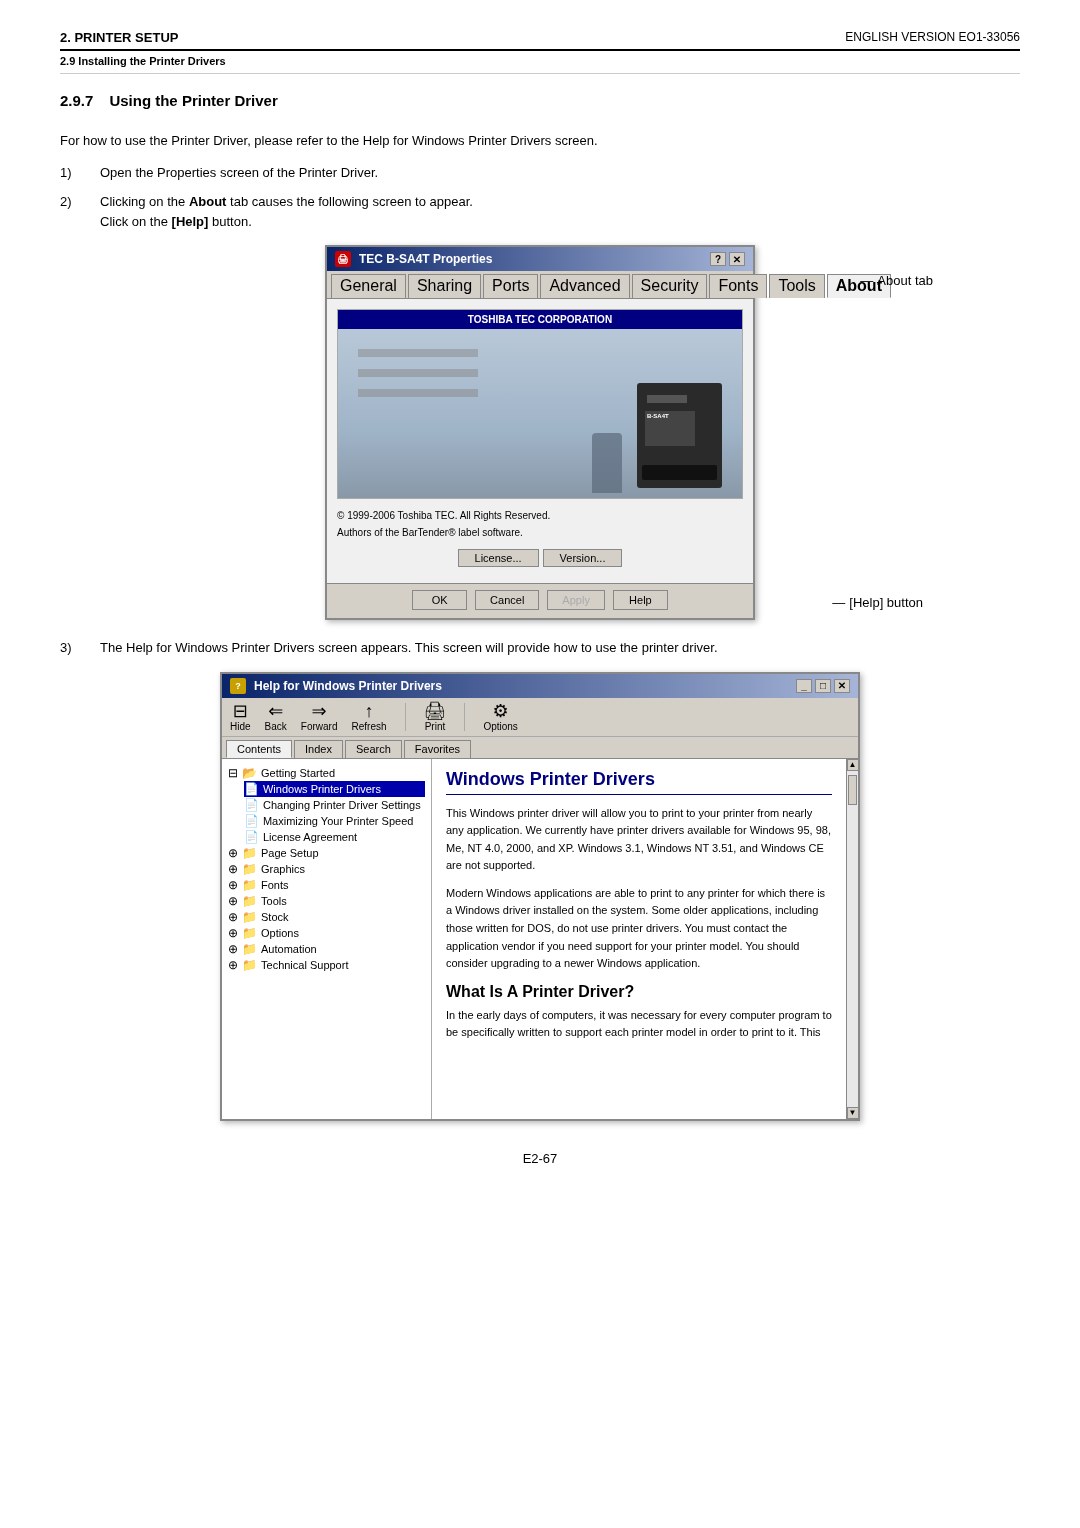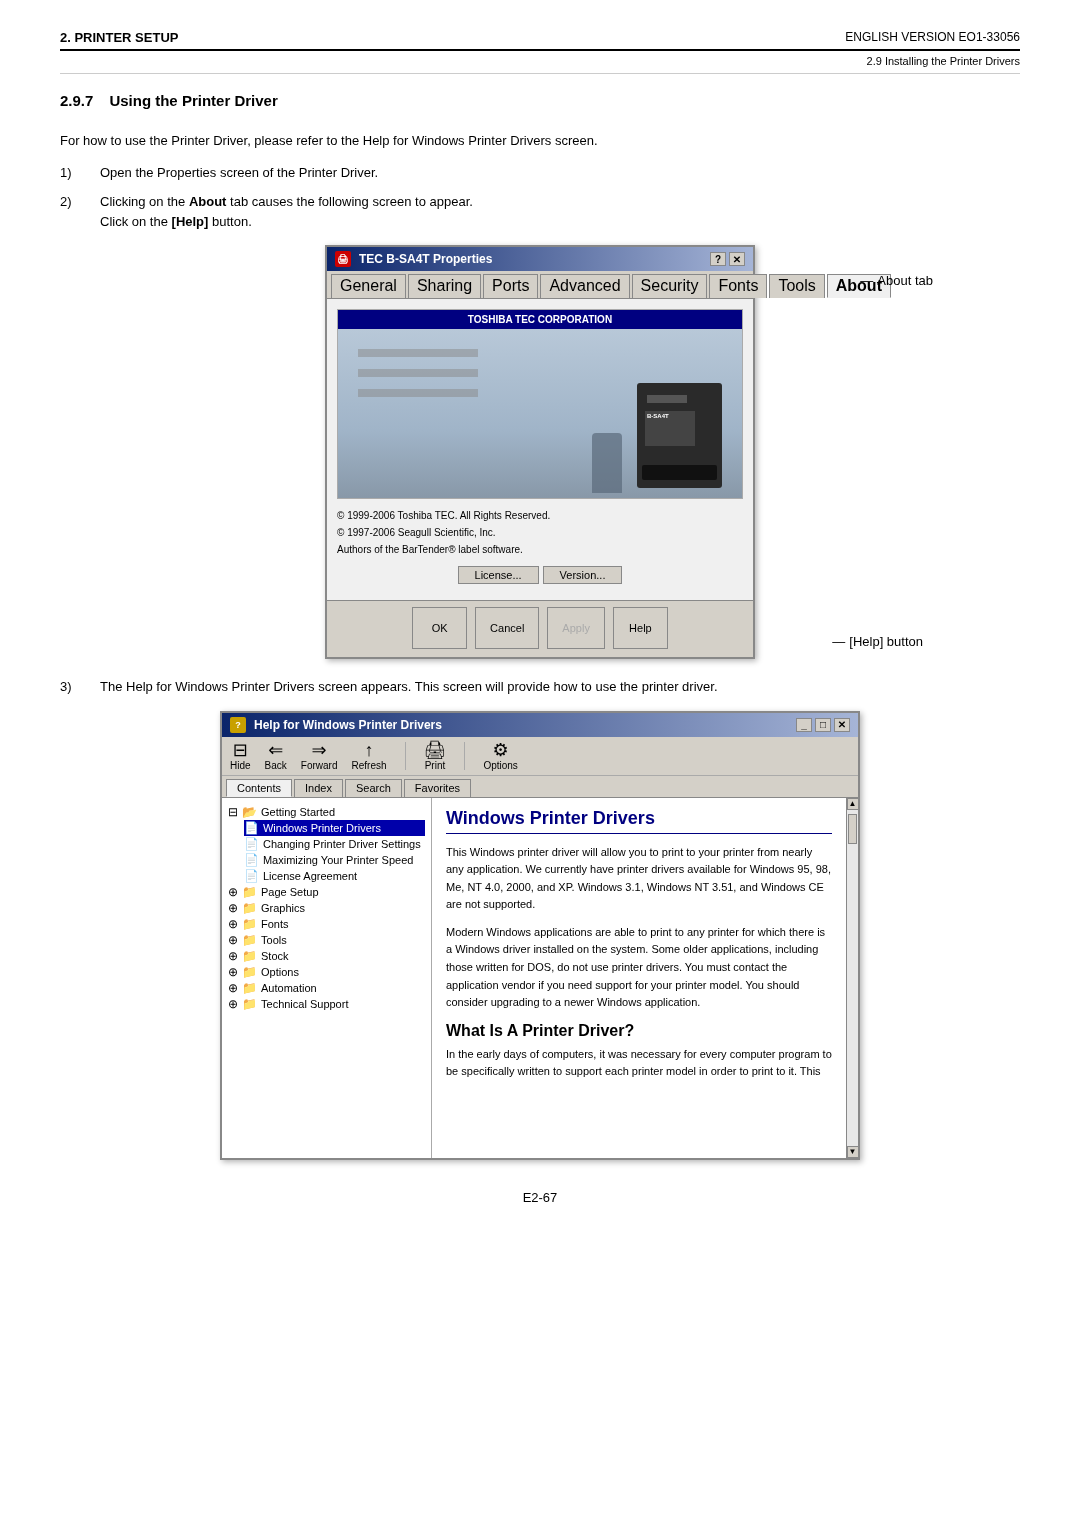--- a/index.html
+++ b/index.html
@@ -22,23 +22,24 @@
     }
     .header-section-title {
       font-weight: bold;
       font-size: 13px;
     }
     .header-version {
       font-size: 12px;
     }
     .header-sub {
       font-size: 11px;
-      text-align: right;
+      text-align: left;
       border-bottom: 1px solid #ccc;
       padding-bottom: 6px;
+      font-weight: bold;
     }
     .section-title {
       font-size: 15px;
       font-weight: bold;
       margin-bottom: 12px;
       margin-top: 10px;
     }
     .body-text {
       font-size: 13px;
       margin-bottom: 12px;
@@ -201,21 +202,21 @@
     }
     .dialog-bottom-buttons {
       display: flex;
       justify-content: center;
       gap: 8px;
       padding: 6px 10px 8px 10px;
       background: #d4d0c8;
       border-top: 1px solid #888;
     }
     .dialog-bottom-btn {
-      padding: 14px 14px;
+      padding: 3px 14px;
       font-size: 11px;
       border: 1px solid #888;
       background: #d4d0c8;
       cursor: pointer;
       min-width: 55px;
       text-align: center;
     }
     .dialog-bottom-btn.disabled {
       color: #aaa;
     }
@@ -484,21 +485,20 @@
             </div>
 
             <div style="position:absolute;right:120px;bottom:5px;width:30px;height:60px;background:#5a6a7a;border-radius:4px 4px 0 0;opacity:0.7;"></div>
           </div>
         </div>
       </div>
 
 
       <div class="about-copyright">
         <div>© 1999-2006 Toshiba TEC.  All Rights Reserved.</div>
-        <div>© 1997-2006 Seagull Scientific, Inc.</div>
         <div>Authors of the BarTender® label software.</div>
       </div>
 
       <div class="about-buttons-row">
         <button class="about-btn">License...</button>
         <button class="about-btn">Version...</button>
       </div>
     </div>
 
     <div class="dialog-bottom-buttons" style="position:relative;">

